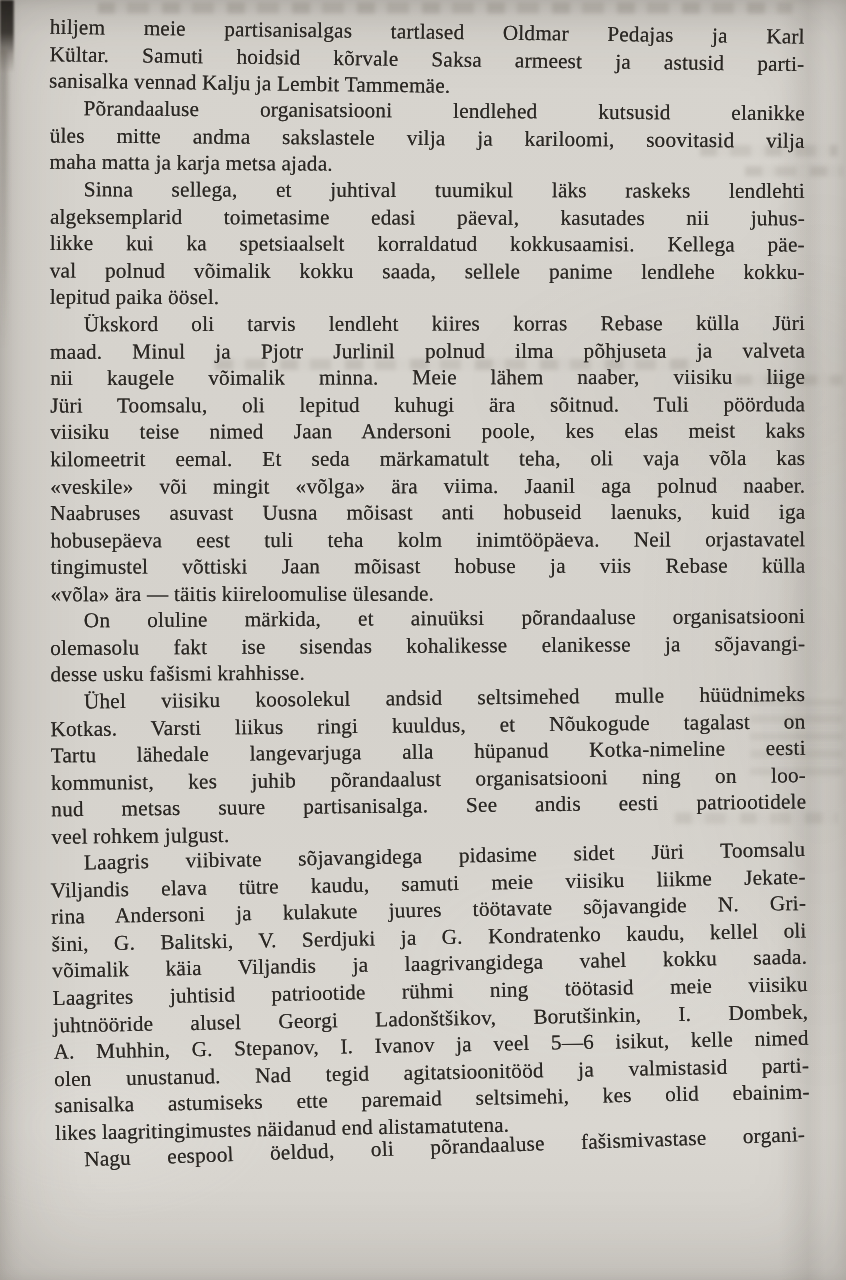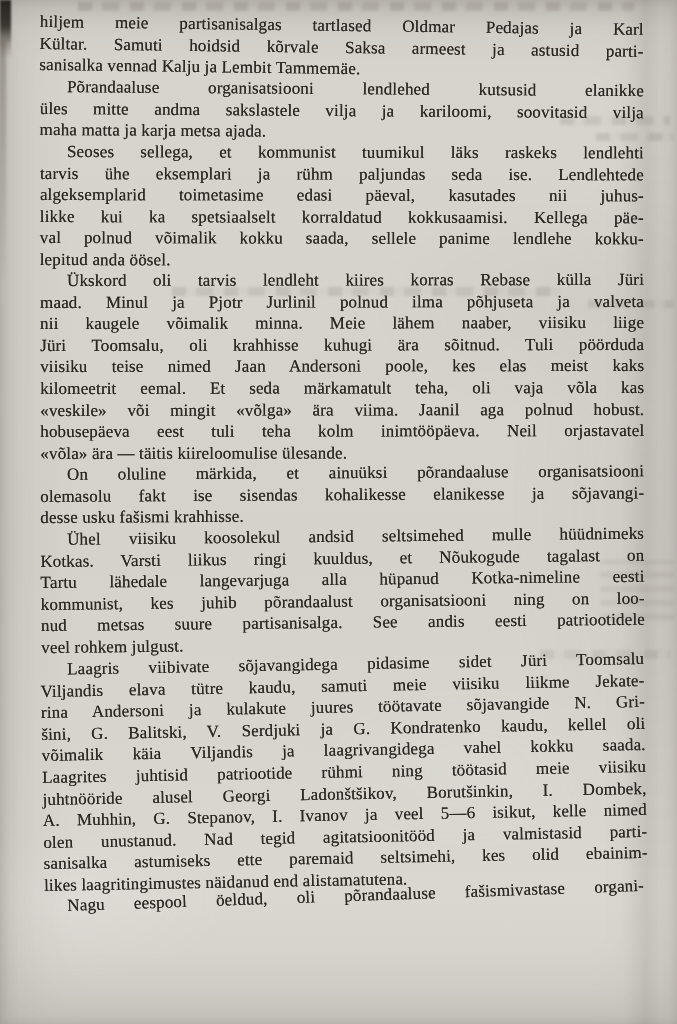--- a/index.html
+++ b/index.html
@@ -86,36 +86,37 @@
         <div class="line">hiljem meie partisanisalgas tartlased Oldmar Pedajas ja Karl</div>
         <div class="line">Kültar. Samuti hoidsid kõrvale Saksa armeest ja astusid parti-</div>
         <div class="line last">sanisalka vennad Kalju ja Lembit Tammemäe.</div>
       </div>
       <div class="para i2">
         <div class="line first">Põrandaaluse organisatsiooni lendlehed kutsusid elanikke</div>
         <div class="line">üles mitte andma sakslastele vilja ja kariloomi, soovitasid vilja</div>
         <div class="line last">maha matta ja karja metsa ajada.</div>
       </div>
       <div class="para i3">
-        <div class="line first">Seoses sellega, et kommunist tuumikul läks raskeks lendlehti</div>
-        <div class="line">tarvis ühe eksemplari ja rühm paljundas seda ise. Lendlehtede</div>
+        <div class="line first">Sinna sellega, et juhtival tuumikul läks raskeks lendlehti</div>
         <div class="line">algeksemplarid toimetasime edasi päeval, kasutades nii juhus-</div>
         <div class="line">likke kui ka spetsiaalselt korraldatud kokkusaamisi. Kellega päe-</div>
         <div class="line">val polnud võimalik kokku saada, sellele panime lendlehe kokku-</div>
-        <div class="line last">lepitud anda öösel.</div>
+        <div class="line last">lepitud paika öösel.</div>
       </div>
       <div class="para i4">
         <div class="line first">Ükskord oli tarvis lendleht kiires korras Rebase külla Jüri</div>
         <div class="line">maad. Minul ja Pjotr Jurlinil polnud ilma põhjuseta ja valveta</div>
         <div class="line">nii kaugele võimalik minna. Meie lähem naaber, viisiku liige</div>
-        <div class="line">Jüri Toomsalu, oli krahhisse kuhugi ära sõitnud. Tuli pöörduda</div>
+        <div class="line">Jüri Toomsalu, oli lepitud kuhugi ära sõitnud. Tuli pöörduda</div>
         <div class="line">viisiku teise nimed Jaan Andersoni poole, kes elas meist kaks</div>
         <div class="line">kilomeetrit eemal. Et seda märkamatult teha, oli vaja võla kas</div>
-        <div class="line">«veskile» või mingit «võlga» ära viima. Jaanil aga polnud hobust.</div>
+        <div class="line">«veskile» või mingit «võlga» ära viima. Jaanil aga polnud naaber.</div>
+        <div class="line">Naabruses asuvast Uusna mõisast anti hobuseid laenuks, kuid iga</div>
         <div class="line">hobusepäeva eest tuli teha kolm inimtööpäeva. Neil orjastavatel</div>
+        <div class="line">tingimustel võttiski Jaan mõisast hobuse ja viis Rebase külla</div>
         <div class="line last">«võla» ära — täitis kiireloomulise ülesande.</div>
       </div>
       <div class="para i5">
         <div class="line first">On oluline märkida, et ainuüksi põrandaaluse organisatsiooni</div>
         <div class="line">olemasolu fakt ise sisendas kohalikesse elanikesse ja sõjavangi-</div>
         <div class="line last">desse usku fašismi krahhisse.</div>
       </div>
       <div class="para i6">
         <div class="line first">Ühel viisiku koosolekul andsid seltsimehed mulle hüüdnimeks</div>
         <div class="line">Kotkas. Varsti liikus ringi kuuldus, et Nõukogude tagalast on</div>

